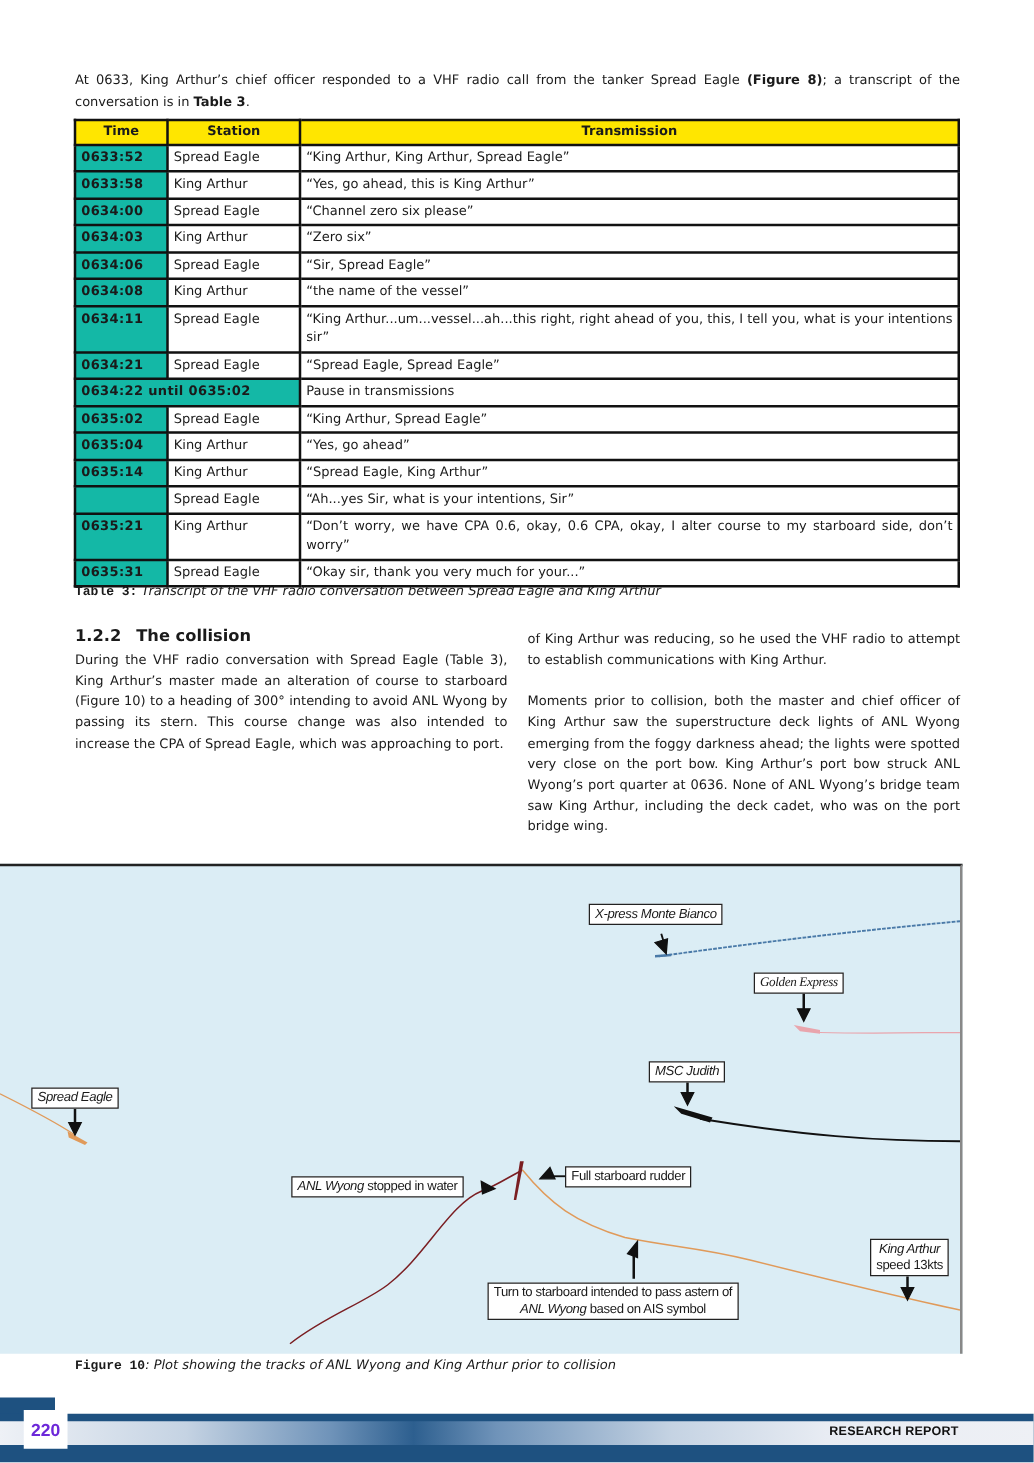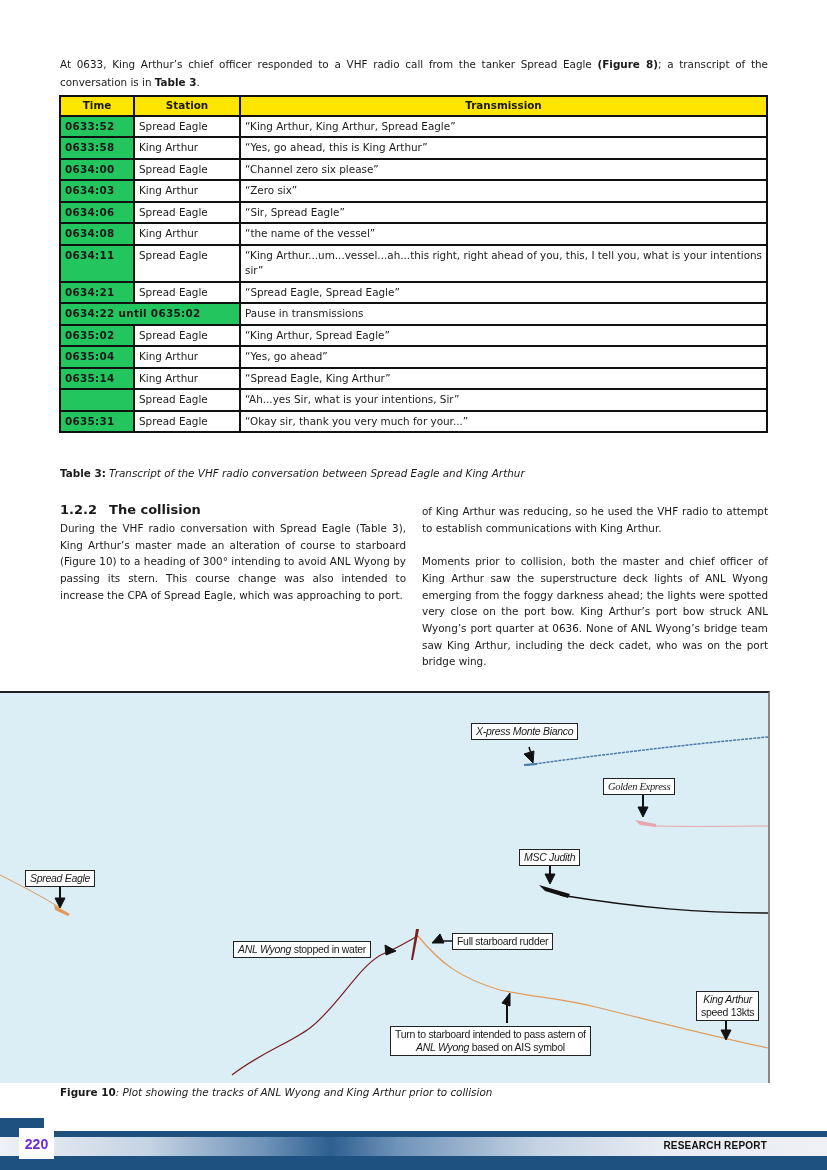--- a/index.html
+++ b/index.html
@@ -18,30 +18,30 @@
     position: absolute; left: 59px; top: 95px; width: 709px;
     border-collapse: collapse; font-size: 10.4px; table-layout: fixed;
   }
   table.transcript td, table.transcript th {
     border: 2px solid #111; padding: 2px 4px; vertical-align: top; line-height: 15.5px;
   }
   table.transcript th {
     background: #ffe600; font-weight: bold; text-align: center; padding: 1px 4px;
   }
   table.transcript td.time {
-    background: #22c55e; font-weight: bold; letter-spacing: 0.3px;
+    background: #14b8a6; font-weight: bold; letter-spacing: 0.3px;
   }
   table.transcript td.msg { text-align: justify; }
   col.c-time { width: 74px; }
   col.c-station { width: 106px; }
 
   .caption {
     position: absolute; font-size: 10.4px;
   }
-  .caption b { font-weight: bold; font-style: normal; }
+  .caption b { font-weight: bold; font-style: normal; font-family: Liberation Mono, monospace; }
   .caption i { font-style: italic; }
 
   .section-title {
     position: absolute; left: 60px; top: 502px; font-size: 13px; font-weight: bold;
   }
   .section-title .num { margin-right: 12px; }
 
   .col-text {
     position: absolute; width: 346px; font-size: 10.4px; line-height: 16.7px; text-align: justify;
   }
@@ -161,20 +161,25 @@
       </tr>
       <tr>
         <td class="time">0635:14</td>
         <td>King Arthur</td>
         <td class="msg">“Spread Eagle, King Arthur”</td>
       </tr>
       <tr>
         <td class="time"></td>
         <td>Spread Eagle</td>
         <td class="msg">“Ah...yes Sir, what is your intentions, Sir”</td>
+      </tr>
+      <tr>
+        <td class="time">0635:21</td>
+        <td>King Arthur</td>
+        <td class="msg">“Don’t worry, we have CPA 0.6, okay, 0.6 CPA, okay, I alter course to my starboard side, don’t worry”</td>
       </tr>
       <tr>
         <td class="time">0635:31</td>
         <td>Spread Eagle</td>
         <td class="msg">“Okay sir, thank you very much for your...”</td>
       </tr>
     </tbody>
 </table>
 
 <div class="caption" style="left:60px; top:467px;">

